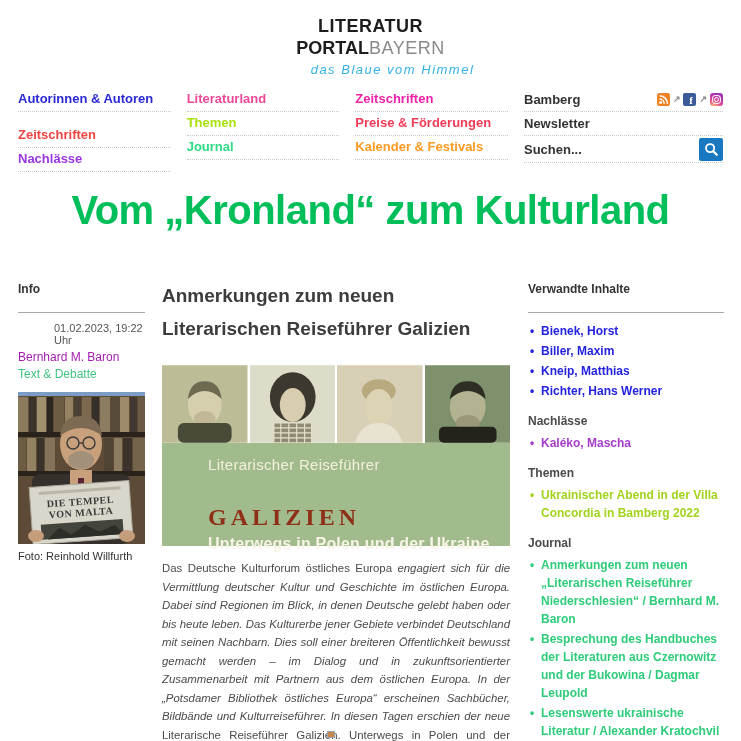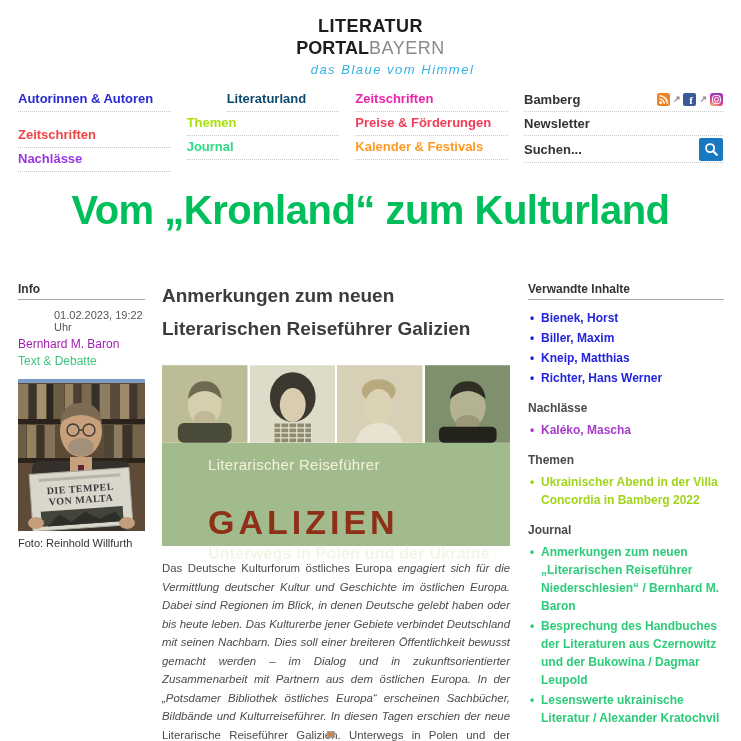--- a/index.html
+++ b/index.html
@@ -46,35 +46,35 @@
   .h1 {
     position:absolute; top:188px; left:0; width:100%; text-align:center;
     font-size:40px; font-weight:bold; letter-spacing:-0.5px;
   }
 
   
   .info-col    { position:absolute; top:282px; left:18px;  width:127px; }
   .main-col    { position:absolute; top:280px; left:162px; width:348px; }
   .related-col { position:absolute; top:282px; left:528px; width:196px; }
 
-  .col-head { font-size:12px; font-weight:bold; color:#333; padding-bottom:3px;
+  .col-head { font-size:12px; font-weight:bold; color:#333; padding-bottom:16px;
     border-bottom:1px solid #a9a9a9; margin-bottom:9px; }
 
   .info-date { font-size:11px; color:#555; margin-bottom:4px;padding-left:36px; }
   .info-link { font-size:12px; text-decoration:none; display:block; margin-bottom:3px; cursor:pointer; }
   .photo { margin-top:11px; display:block; }
   .photo-caption { font-size:11px; font-weight:normal; color:#333; margin-top:6px; }
 
   
   .h2 { font-size:19px; font-weight:bold; color:#3c3c3c; line-height:1.72; margin-bottom:20px; }
   .cover { width:348px; height:181px; }
   .cover-portraits { display:flex; gap:2px; height:78px; background:#fff; }
   .cover-band { height:103px; background:#a2bb8d; padding:13px 0 0 46px; }
   .cover-series { font-size:15px; color:#f3f0dc; letter-spacing:.3px; margin-bottom:4px; }
-  .cover-title { font-family:Liberation Sans, sans-serif; font-size:34px; font-weight:bold;
+  .cover-title { font-family:Liberation Serif, serif; font-size:24px; font-weight:bold;
     letter-spacing:4px; line-height:1.05; margin-bottom:4px;margin-top:32px; }
   .cover-sub { font-size:16px; font-weight:bold; color:#f6f4e6; letter-spacing:.2px; }
   .body-text { margin-top:13px; font-size:11.4px; color:#4a4a4a; line-height:1.62;
     text-align:justify; }
   .seg-i { font-style:italic; }
   .seg-r { font-style:normal; }
 
   
   .rel-subhead { font-size:12px; font-weight:bold; color:#4a4a4a; margin:14px 0 6px; }
   .rel-list { list-style:none; font-size:12px; font-weight:bold; }
@@ -97,21 +97,21 @@
     </div>
   </div>
 
   <nav class="nav">
     <div class="nav-col">
       <div class="nav-item" style="color: rgb(42, 42, 212);">Autorinnen &amp; Autoren</div>
       <div class="nav-item" style="color: #ef4444; margin-top: 12px;">Zeitschriften</div>
       <div class="nav-item" style="color: rgb(154, 54, 223);">Nachlässe</div>
     </div>
     <div class="nav-col">
-      <div class="nav-item" style="color: #0c4a6e; margin-left: 40px;">Literaturland</div>
+      <div class="nav-item" style="color: #ec4899;">Literaturland</div>
       <div class="nav-item" style="color: rgb(168, 224, 10);">Themen</div>
       <div class="nav-item" style="color: rgb(46, 220, 133);">Journal</div>
     </div>
     <div class="nav-col">
       <div class="nav-item" style="color: rgb(238, 34, 170);">Zeitschriften</div>
       <div class="nav-item" style="color: rgb(242, 59, 87);">Preise &amp; Förderungen</div>
       <div class="nav-item" style="color: rgb(255, 154, 34);">Kalender &amp; Festivals</div>
     </div>
     <div class="nav-col">
       <div class="nav-util">

